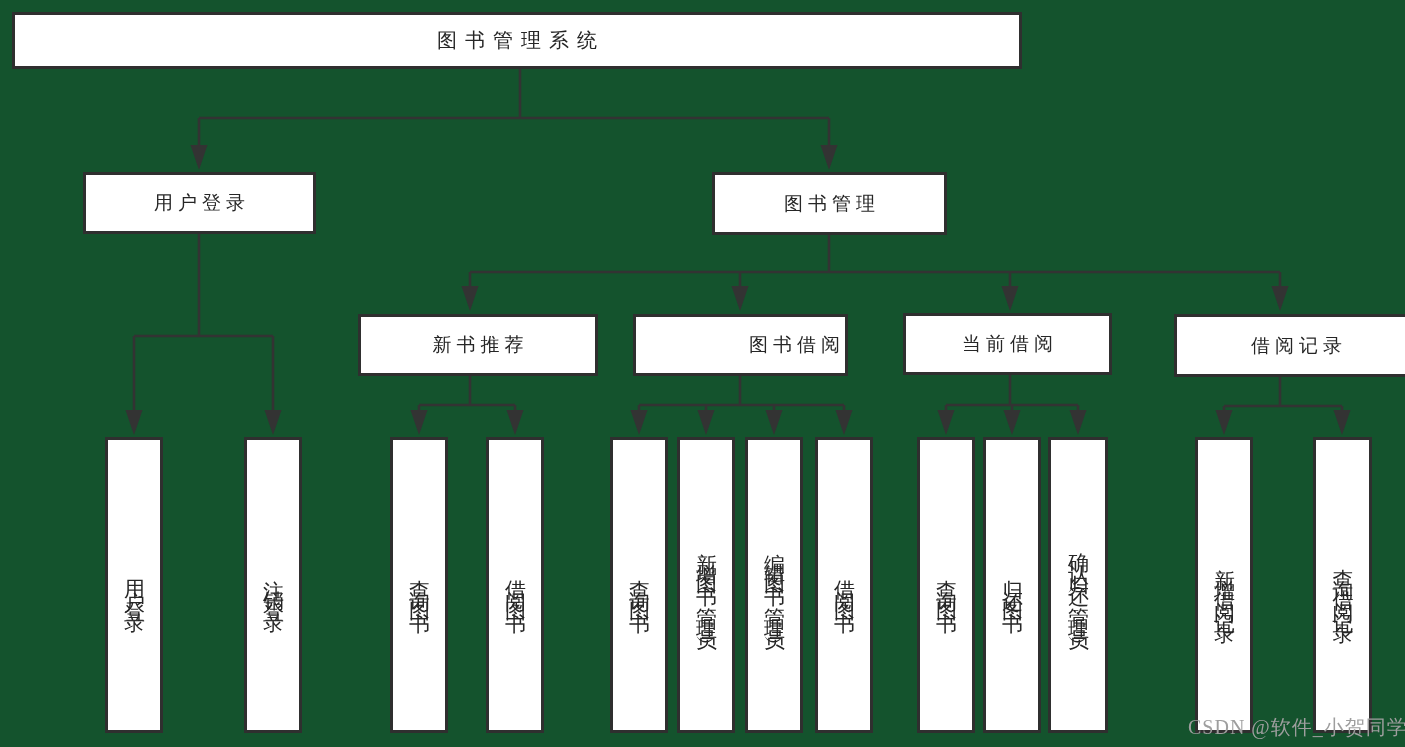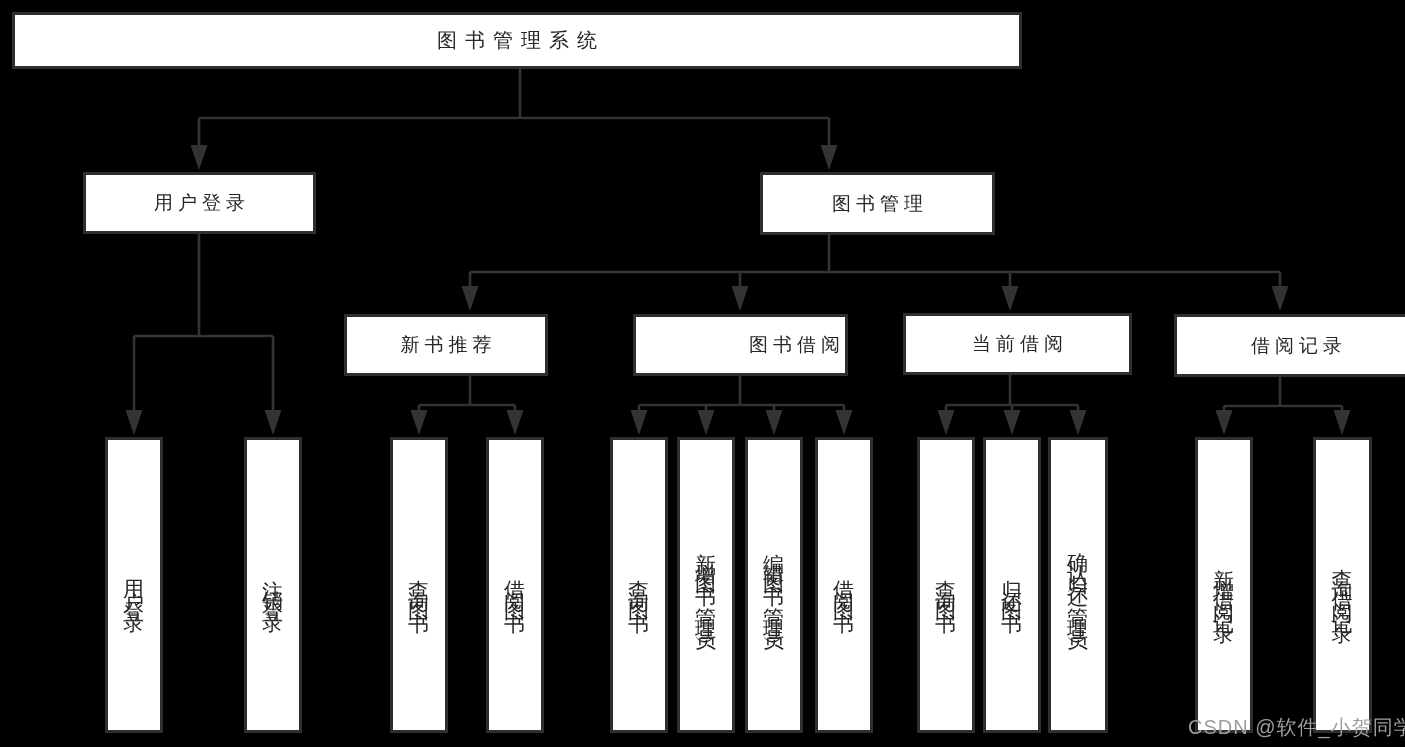--- a/index.html
+++ b/index.html
@@ -4,22 +4,22 @@
 <style>
   html, body {
     margin: 0;
     padding: 0;
     background: #ffffff;
   }
   #canvas {
     position: relative;
     width: 1405px;
     height: 747px;
-    background: #000000;
-    font-family: Liberation Sans, sans-serif;
+    background: #14532d;
+    font-family: Liberation Serif, serif;
     overflow: hidden;
   }
   #wires {
     position: absolute;
     left: 0;
     top: 0;
     z-index: 1;
   }
   .node {
     position: absolute;
@@ -48,24 +48,24 @@
     writing-mode: vertical-rl;
     text-orientation: mixed;
     font-size: 21px;
     letter-spacing: 11px;
     line-height: 1;
     white-space: nowrap;
   }
   
   .n-root      { left: 12px;   top: 12px;  width: 1010px; height: 57px; }
   .n-login     { left: 83px;   top: 172px; width: 233px;  height: 62px; }
-  .n-mgmt      { left: 712px;  top: 172px; width: 235px;  height: 63px; margin-left: 48px; }
-  .n-rec       { left: 344px;  top: 314px; width: 204px;  height: 62px; }
+  .n-mgmt      { left: 712px;  top: 172px; width: 235px;  height: 63px; }
+  .n-rec       { left: 358px;  top: 314px; width: 240px;  height: 62px; }
   .n-borrow    { left: 633px;  top: 314px; width: 215px;  height: 62px; justify-content: flex-end; }
-  .n-current   { left: 903px;  top: 313px; width: 229px;  height: 62px; }
+  .n-current   { left: 903px;  top: 313px; width: 209px;  height: 62px; }
   .n-records   { left: 1174px; top: 314px; width: 245px;  height: 63px; }
   .leaf        { top: 437px; height: 296px; }
   .l1  { left: 105px;  width: 58px; }
   .l2  { left: 244px;  width: 58px; }
   .l3  { left: 390px;  width: 58px; }
   .l4  { left: 486px;  width: 58px; }
   .l5  { left: 610px;  width: 58px; }
   .l6  { left: 677px;  width: 58px; }
   .l7  { left: 745px;  width: 58px; }
   .l8  { left: 815px;  width: 58px; }

